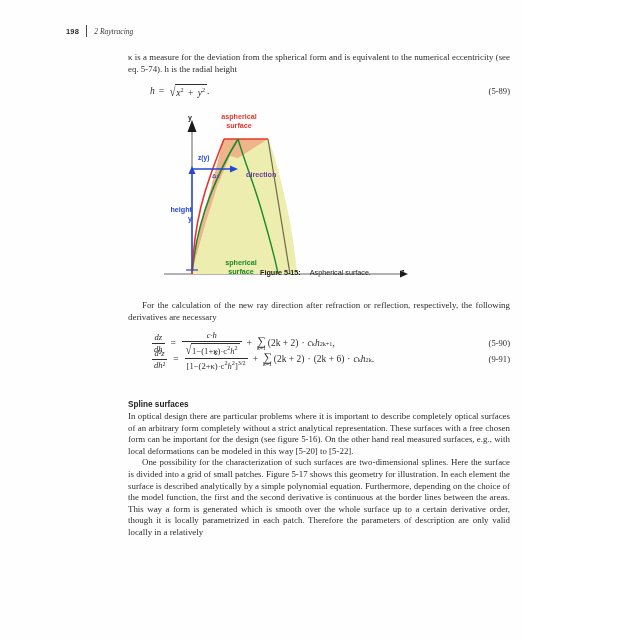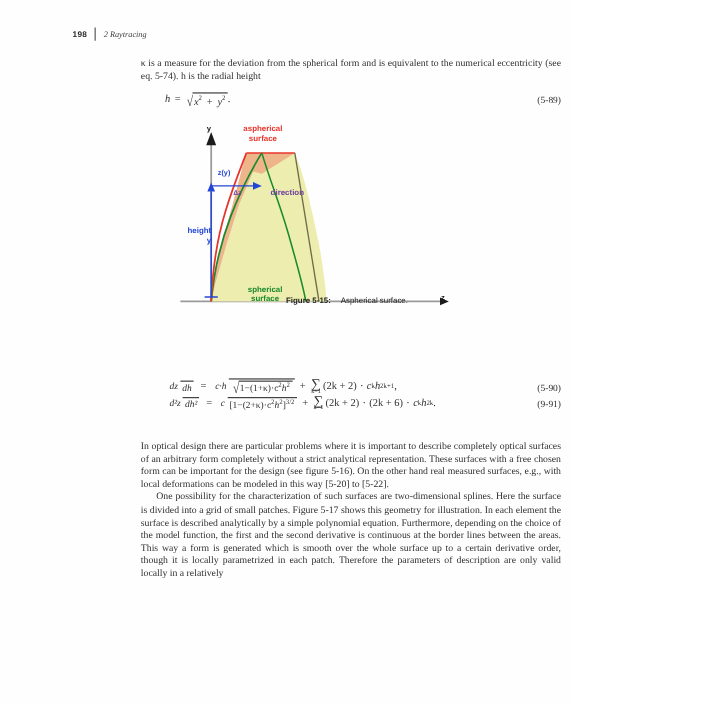--- a/index.html
+++ b/index.html
@@ -95,23 +95,24 @@
   }
   .eqnum {
     margin-left: auto;
     font-size: 8.6px;
     color: #2e2e2e;
     white-space: nowrap;
   }
 
   .frac {
     display: inline-flex;
+    flex-direction: column;
     align-items: center;
     vertical-align: middle;
-    margin: 17px 2px;
+    margin: 4px 2px;
     line-height: 1;
   }
   .frac .num { padding: 0 2px 1px; font-size: 8.6px; }
   .frac .den { padding: 1px 2px 0; font-size: 8.6px; border-top: 0.8px solid #2e2e2e; }
 
   .sqrt {
     display: inline-flex;
     align-items: stretch;
     margin-left: 1px;
   }
@@ -256,20 +257,23 @@
     <div style="position:absolute; left:48px; top:42px; font-family:'Liberation Sans',sans-serif; font-size:6.6px; font-weight:bold; color:#2446d6;">z(y)</div>
 
     <div style="position:absolute; left:62px; top:60px; font-family:'Liberation Sans',sans-serif; font-size:6.2px; font-weight:bold; color:#6d3fa0;">Δz</div>
   </div>
 
   <div class="figcap">
     <span class="lbl">Figure 5-15:</span>
     <span class="txt">Aspherical surface.</span>
   </div>
 
+  <div class="col" style="top:300px;">
+    <p class="body indent">For the calculation of the new ray direction after refraction or reflection, respectively, the following derivatives are necessary</p>
+  </div>
 
   <div class="eqrow" style="top:327px;">
     <span class="eqbody">
       <span class="frac">
         <span class="num it">dz</span>
         <span class="den it">dh</span>
       </span>
       <span style="margin:0 4px;">=</span>
       <span class="frac">
         <span class="num it">c·h</span>
@@ -319,17 +323,18 @@
       <span class="it">c</span>
         <sub class="sm">k</sub>
         <span class="it">h</span>
         <sup class="sm">2k</sup>
       <span>.</span>
     </span>
     <span class="eqnum">(9-91)</span>
   </div>
 
   <div class="col" style="top:400px;">
+    <div class="subhead">Spline surfaces</div>
     <p class="body">In optical design there are particular problems where it is important to describe completely optical surfaces of an arbitrary form completely without a strict analytical representation. These surfaces with a free chosen form can be important for the design (see figure 5-16). On the other hand real measured surfaces, e.g., with local deformations can be modeled in this way [5-20] to [5-22].</p>
     <p class="body indent">One possibility for the characterization of such surfaces are two-dimensional splines. Here the surface is divided into a grid of small patches. Figure 5-17 shows this geometry for illustration. In each element the surface is described analytically by a simple polynomial equation. Furthermore, depending on the choice of the model function, the first and the second derivative is continuous at the border lines between the areas. This way a form is generated which is smooth over the whole surface up to a certain derivative order, though it is locally parametrized in each patch. Therefore the parameters of description are only valid locally in a relatively</p>
   </div>
 
 </div>
 
 </body></html>

